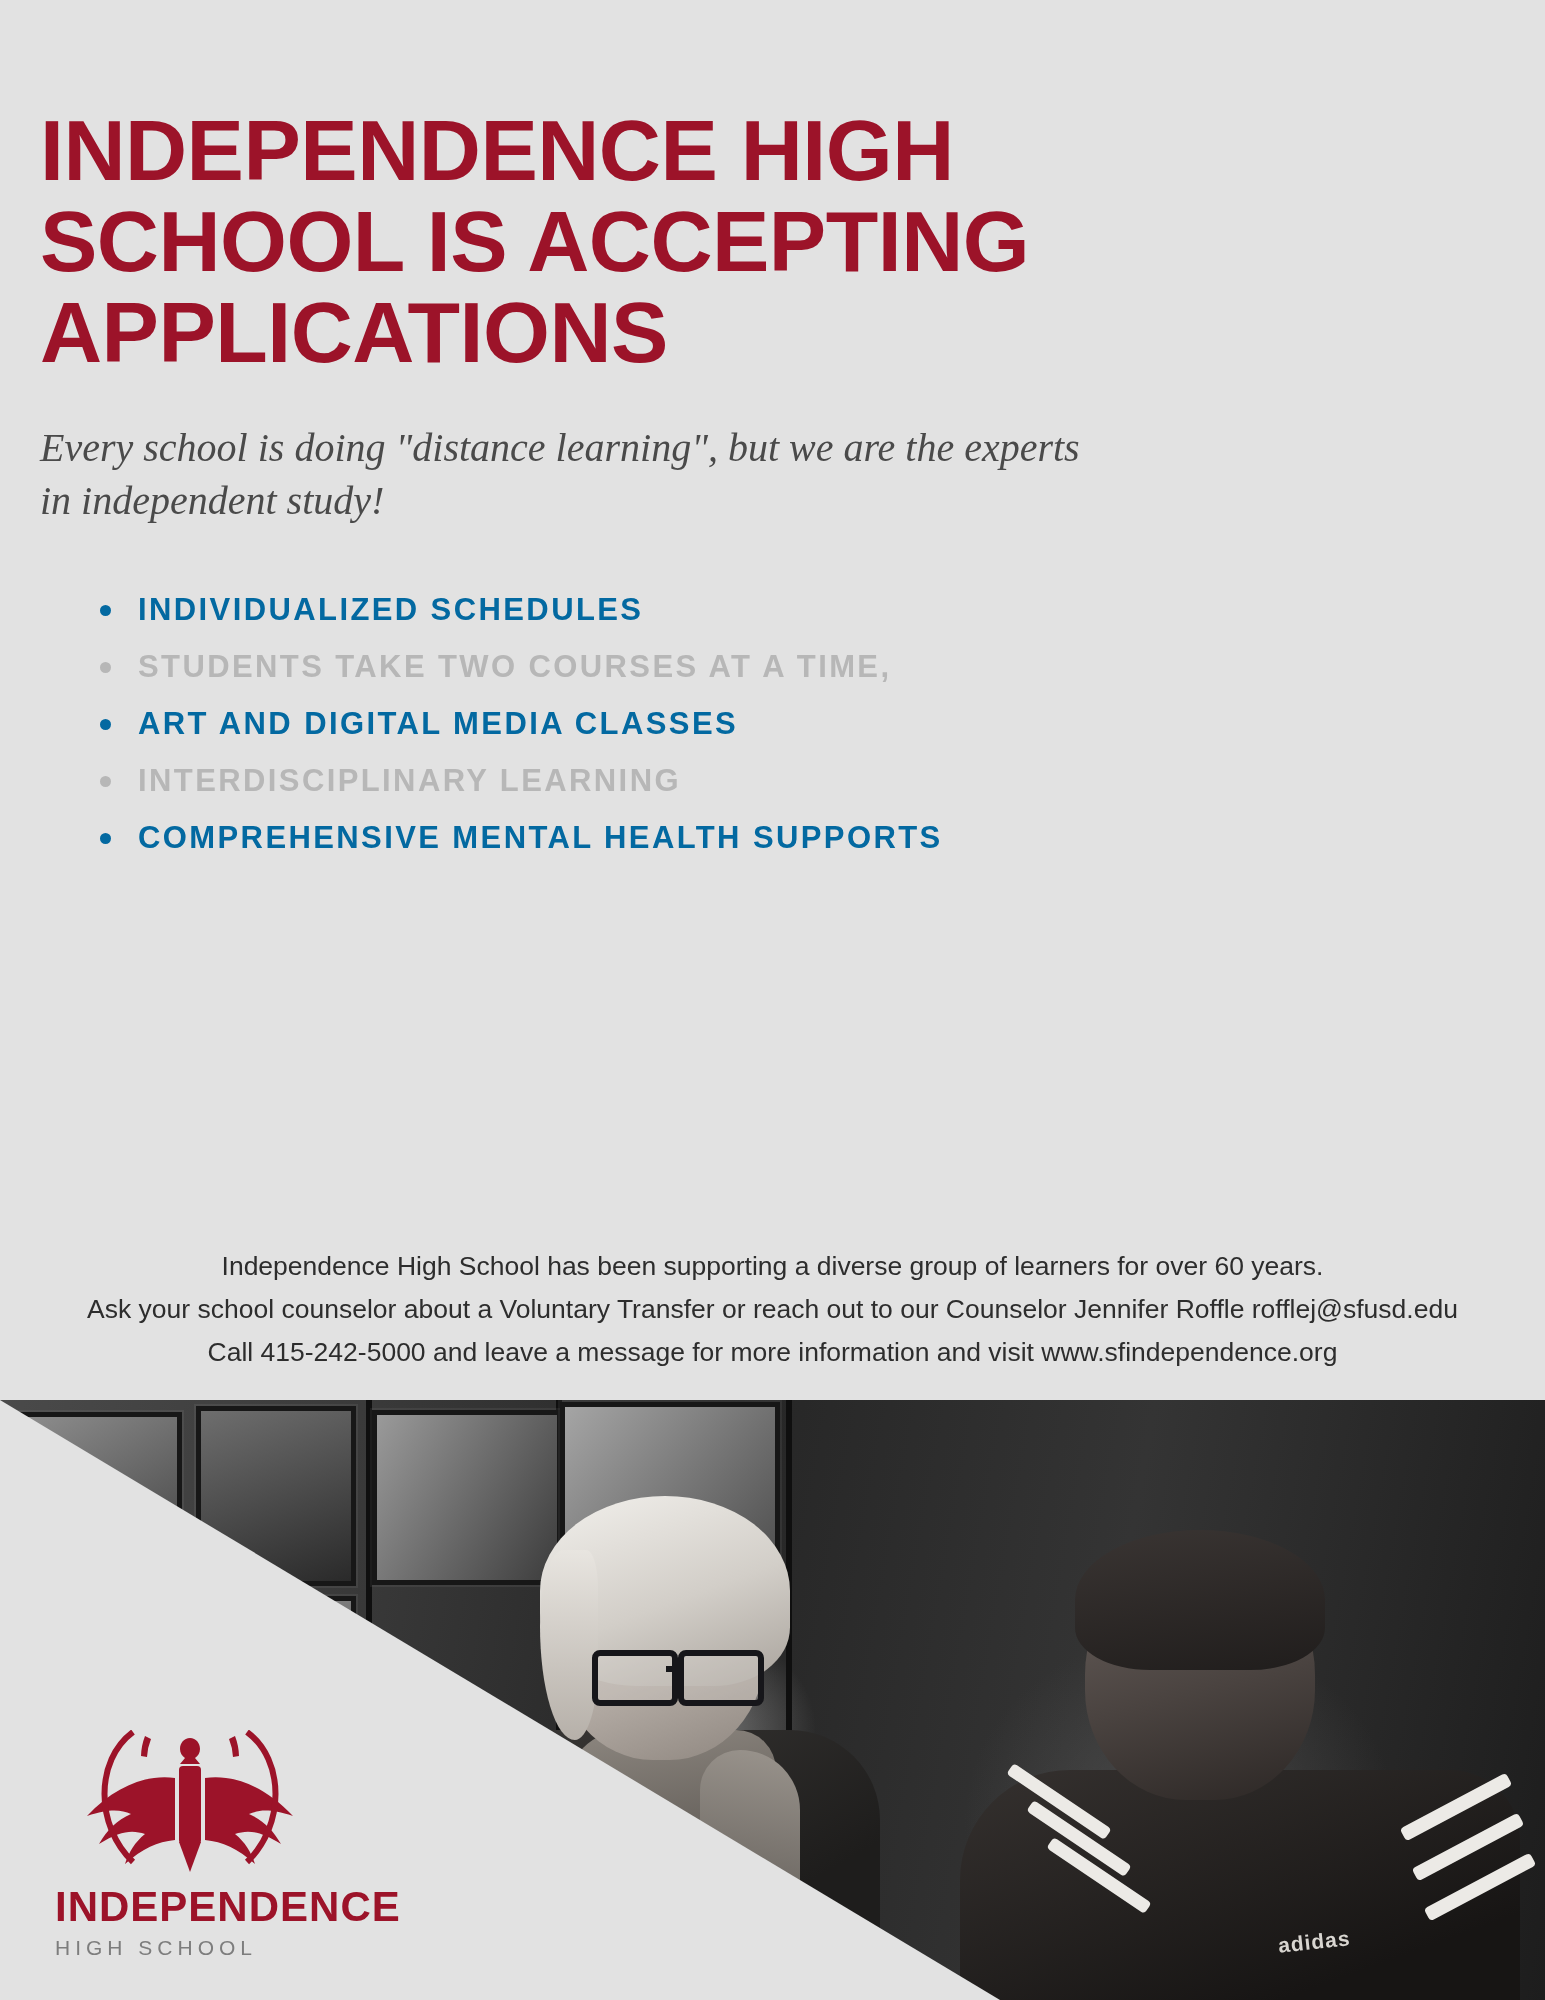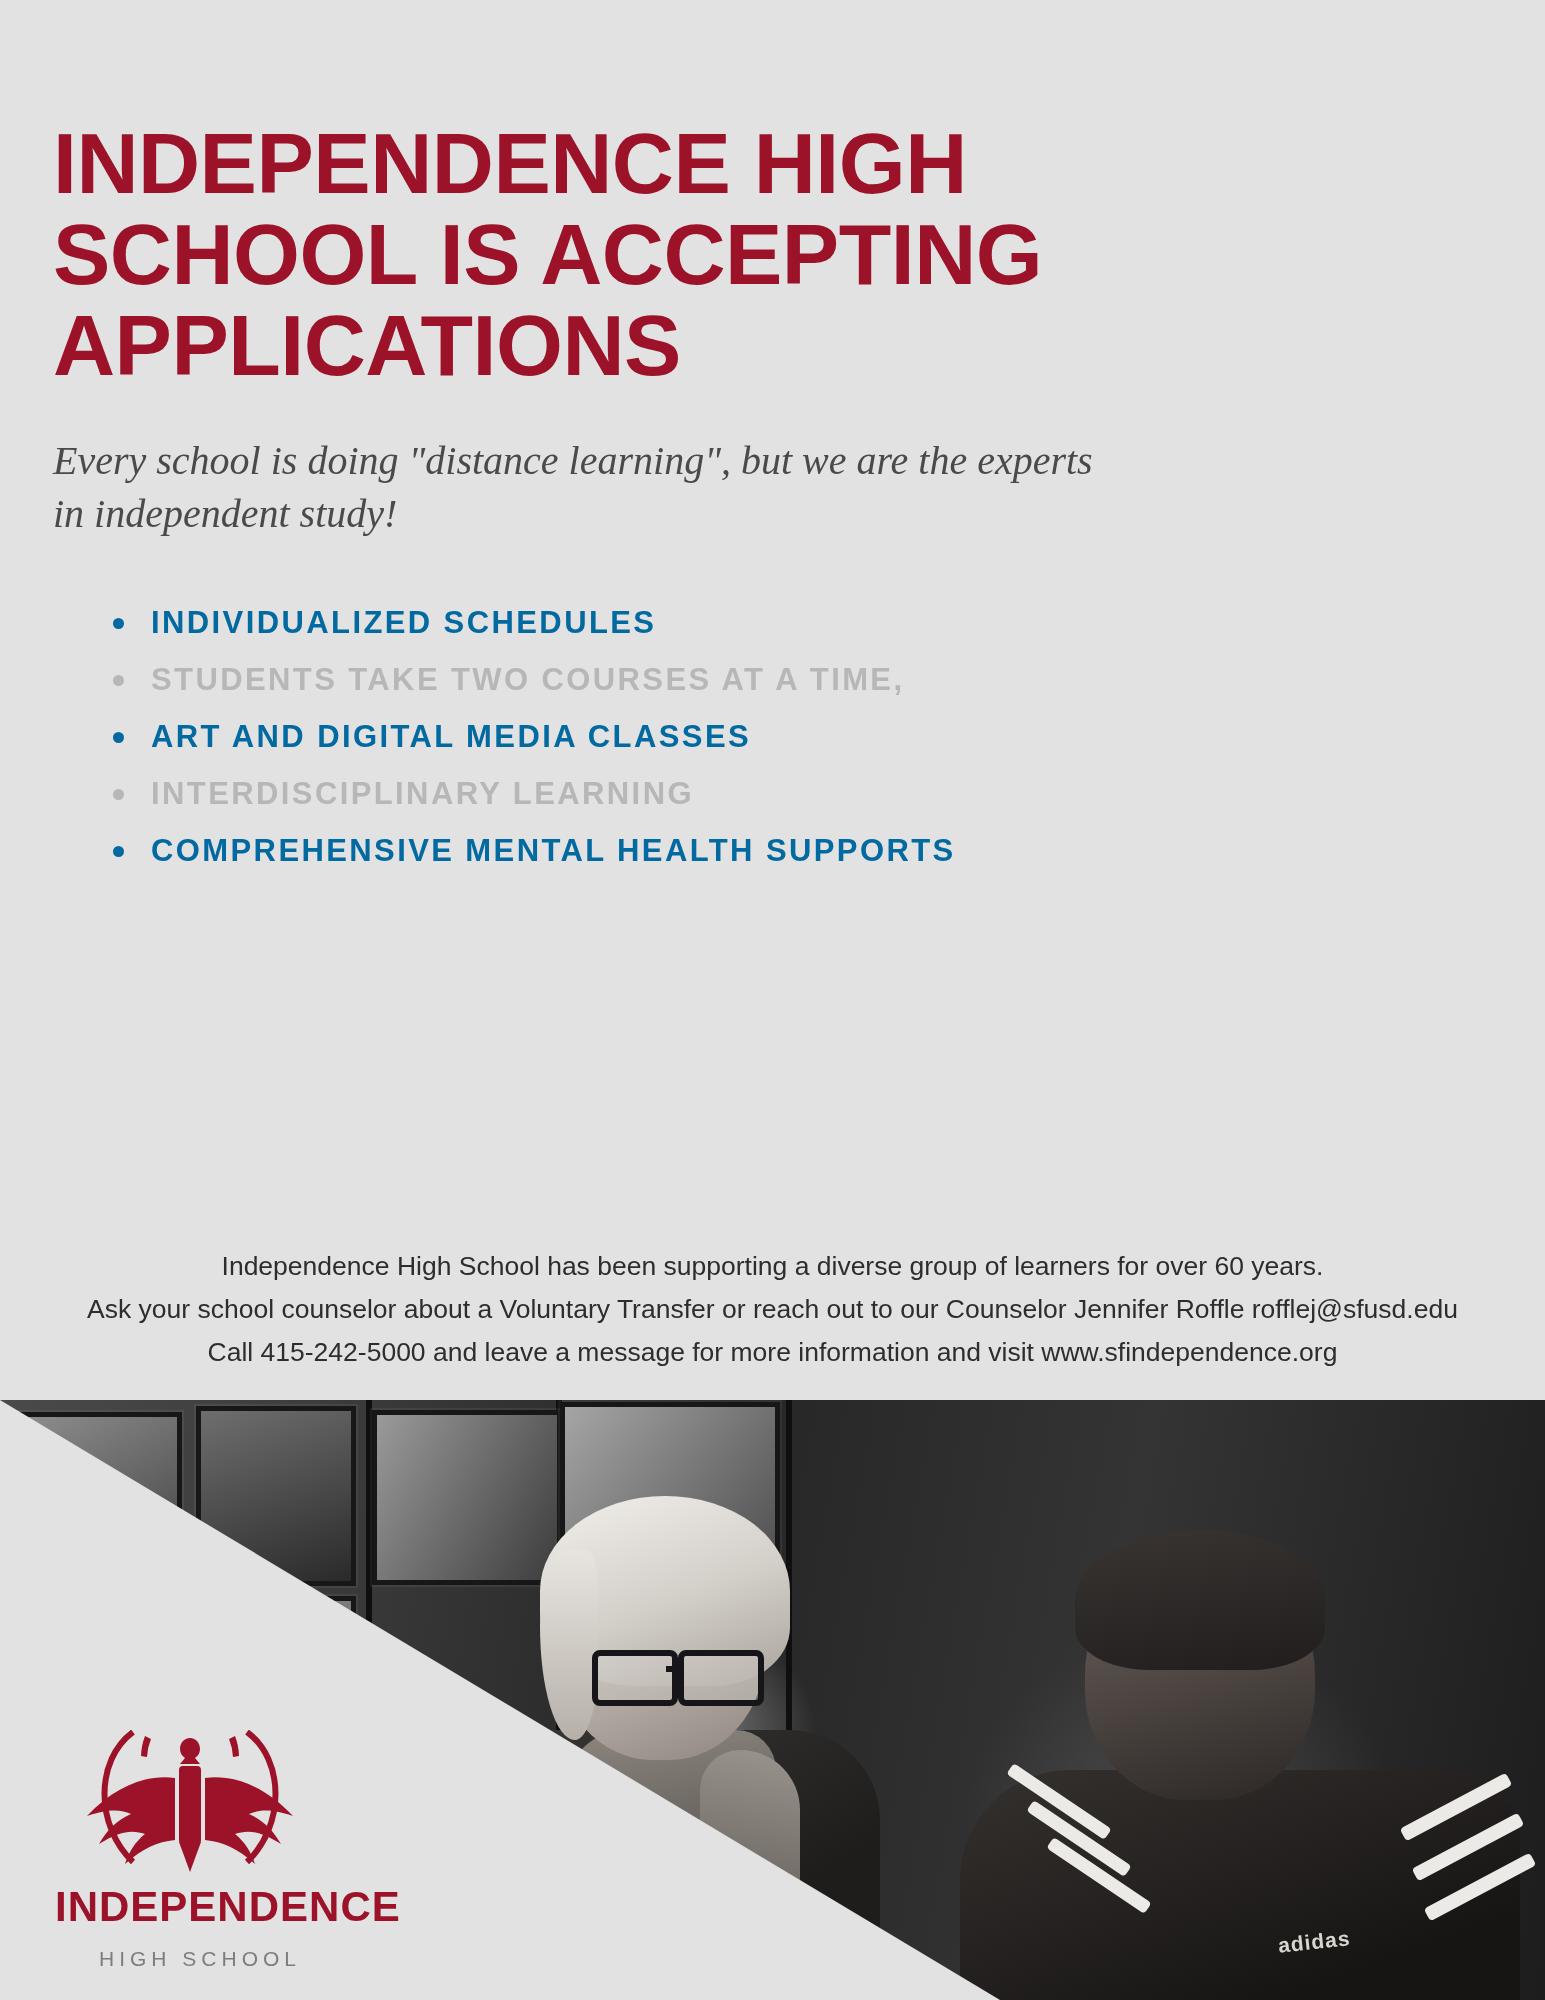--- a/index.html
+++ b/index.html
@@ -18,21 +18,21 @@
     position: relative;
     width: 1545px;
     height: 2000px;
     background: #e2e2e2;
     overflow: hidden;
   }
   .content {
     position: absolute;
     left: 0; top: 0;
     width: 1275px;
-    padding: 13px;
+    padding: 0;
   }
   .headline {
     margin: 0;
     padding: 105px 70px 0 40px;
     color: #9c1329;
     font-family: "Liberation Sans", sans-serif;
     font-weight: bold;
     font-size: 86px;
     line-height: 1.06;
     letter-spacing: -0.5px;
@@ -259,25 +259,24 @@
   .logo-name {
     margin-top: 6px;
     color: #9c1329;
     font-weight: bold;
     font-size: 42px;
     letter-spacing: 1px;
     line-height: 1;
     text-align: center;
   }
   .logo-sub {
-    margin-top: 19px;
+    margin-top: 8px;
     color: #7d7d7d;
     font-size: 21px;
     letter-spacing: 5px;
-    text-align: center;
     width: 290px;
   }
 </style>
 </head>
 <body>
 
 <div class="poster">
 
   <div class="content">
 

